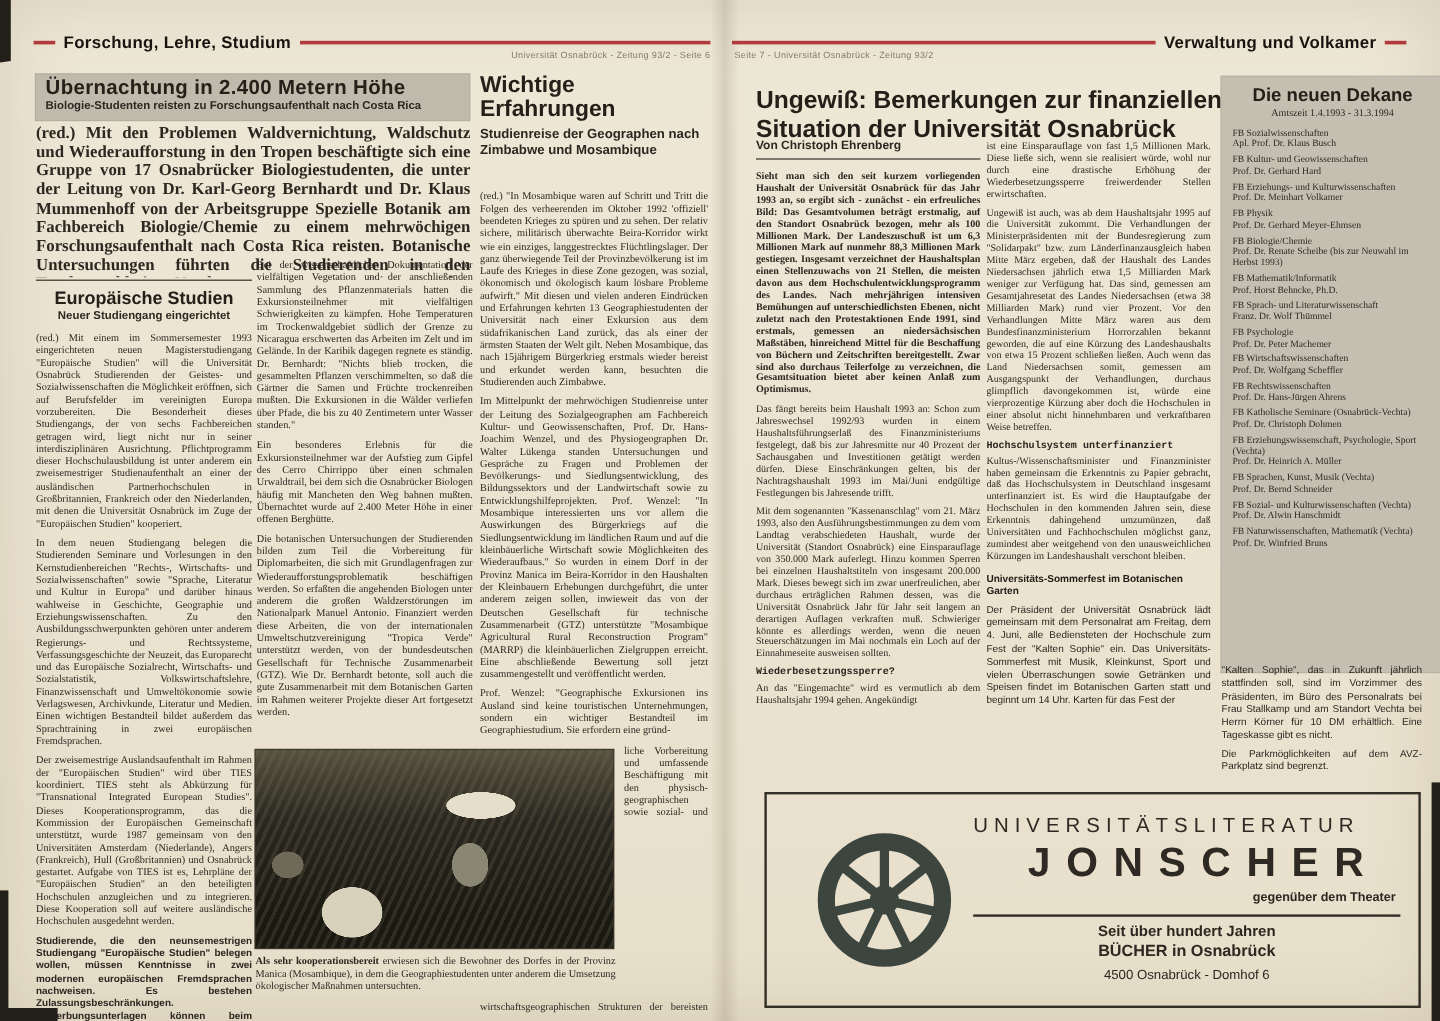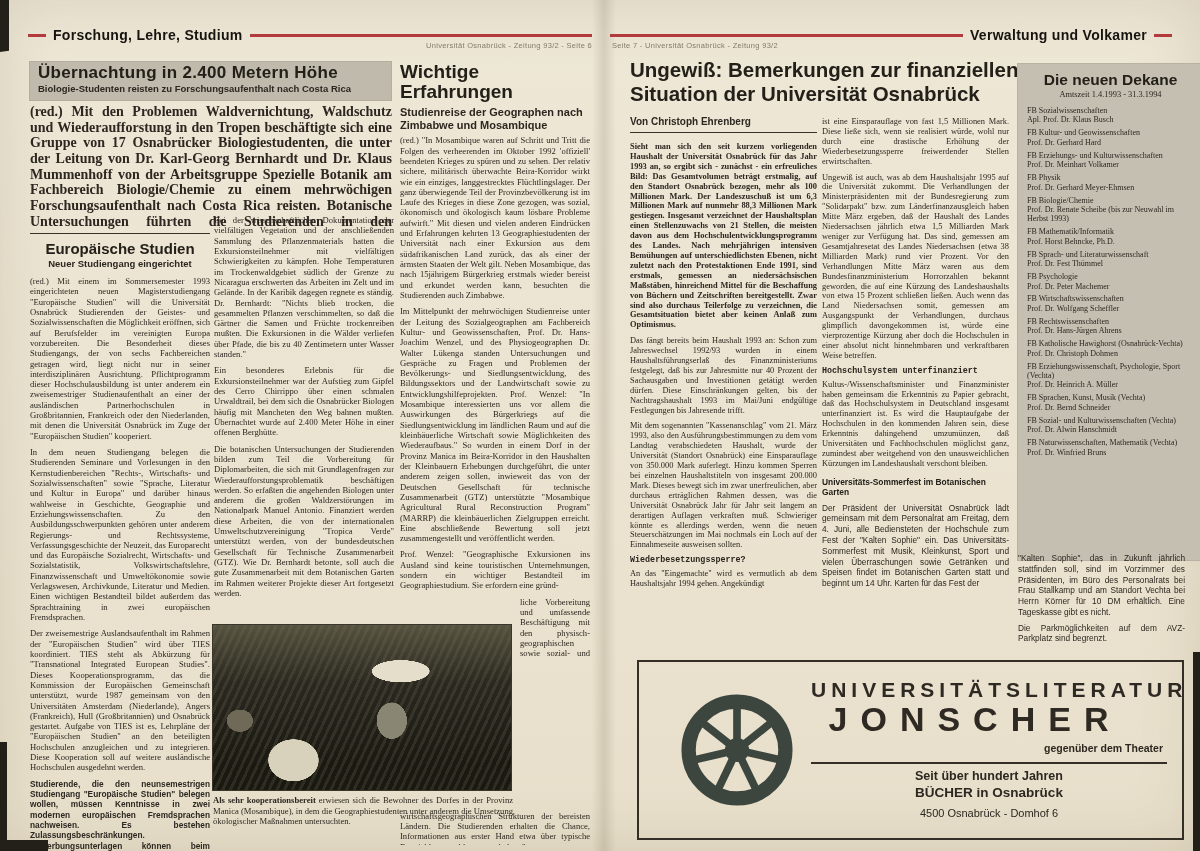--- a/index.html
+++ b/index.html
@@ -24,21 +24,21 @@
     letter-spacing:.3px;color:#23201a;line-height:1.1;}
   .cr-box h2{margin:0;font-family:"Liberation Sans",sans-serif;font-weight:bold;font-size:9.5px;color:#2b2721;}
   .cr-lead{font-size:14px;font-weight:bold;line-height:1.12;text-align:justify;}
   
   .eu-col{border-top:1.5px solid #36322a;padding-top:5px;}
   .eu-title{font-family:"Liberation Sans",sans-serif;font-weight:bold;font-size:15px;text-align:center;margin:1px 0 1px 0;color:#23201a;}
   .eu-sub{font-family:"Liberation Sans",sans-serif;font-weight:bold;font-size:9.5px;text-align:center;margin:0 0 7px 0;}
   .eu-notice{font-family:"Liberation Sans",sans-serif !important;font-weight:bold;font-size:8.3px !important;line-height:1.25 !important;}
   
   .we-title{font-family:"Liberation Sans",sans-serif;font-weight:bold;font-size:19px;margin:0 0 4px 0;color:#23201a;line-height:1.05;}
-  .we-sub{font-family:"Liberation Sans",sans-serif;font-weight:bold;font-size:11px;line-height:1.2;margin:0 0 3px 0;}
+  .we-sub{font-family:"Liberation Sans",sans-serif;font-weight:bold;font-size:11px;line-height:1.2;margin:0 0 26px 0;}
   .wrapspacer{float:left;width:114px;height:214px;margin:0 6px 0 0;}
   
   .photo{background:
     radial-gradient(ellipse 52px 20px at 63% 28%, #e5decb 0 55%, rgba(0,0,0,0) 56%),
     radial-gradient(ellipse 30px 36px at 60% 58%, #8a8674 0 50%, rgba(0,0,0,0) 51%),
     radial-gradient(ellipse 48px 40px at 27% 82%, #d8d1bb 0 52%, rgba(0,0,0,0) 53%),
     radial-gradient(ellipse 26px 22px at 9% 58%, #6f6a58 0 50%, rgba(0,0,0,0) 51%),
     repeating-linear-gradient(115deg, rgba(125,116,92,.22) 0 3px, rgba(0,0,0,0) 3px 7px),
     linear-gradient(180deg,#55523f 0%,#2a2820 35%,#191811 85%);
     box-shadow:0 0 0 1px #3a362c;}
@@ -53,21 +53,21 @@
   .sf-title{font-family:"Liberation Sans",sans-serif;font-weight:bold;font-size:15.5px;line-height:1.12;margin:9px 0 5px 0 !important;text-align:left !important;color:#23201a;}
   .sans-p{font-family:"Liberation Sans",sans-serif !important;font-size:8.3px !important;line-height:1.3 !important;}
   
   .dek-box{background:#c4bfb0;padding:7px 9px;box-shadow:0 0 0 1px #b7b2a3;}
   .dek-title{font-family:"Liberation Sans",sans-serif;font-weight:bold;font-size:15.5px;text-align:center;margin:0;color:#23201a;}
   .dek-term{font-size:8.4px;text-align:center;margin:1px 0 7px 0;}
   .dek-entry{margin-bottom:3.5px;font-size:8px;line-height:1.18;}
   .dek-note{font-size:8px;line-height:1.2;text-align:justify;margin-top:7px;}
   
   .ad-box{border:2px solid #332f27;}
-  .ad-top{font-family:"Liberation Sans",sans-serif;font-weight:bold;font-size:21px;letter-spacing:5px;text-align:right;color:#2e2a23;}
+  .ad-top{font-family:"Liberation Sans",sans-serif;font-weight:normal;font-size:17px;letter-spacing:5px;text-align:left;color:#2e2a23;}
   .ad-name{font-family:"Liberation Sans",sans-serif;font-weight:bold;font-size:34px;letter-spacing:13px;text-align:center;color:#2e2a23;line-height:1;}
   .ad-tag{font-family:"Liberation Sans",sans-serif;font-weight:bold;font-size:10.5px;text-align:right;}
   .ad-rule{height:2px;background:#332f27;}
   .ad-c{font-family:"Liberation Sans",sans-serif;text-align:center;}
   
   .fold{background:linear-gradient(90deg,rgba(0,0,0,0),rgba(95,82,58,.16) 50%,rgba(0,0,0,0));}
   .edge{background:#23201a;}
 </style>
 </head>
 <body>
@@ -118,21 +118,21 @@
     <p>(red.) "In Mosambique waren auf Schritt und Tritt die Folgen des verheerenden im Oktober 1992 'offiziell' beendeten Krieges zu spüren und zu sehen. Der relativ sichere, militärisch überwachte Beira-Korridor wirkt wie ein einziges, langgestrecktes Flüchtlingslager. Der ganz überwiegende Teil der Provinzbevölkerung ist im Laufe des Krieges in diese Zone gezogen, was sozial, ökonomisch und ökologisch kaum lösbare Probleme aufwirft." Mit diesen und vielen anderen Eindrücken und Erfahrungen kehrten 13 Geographiestudenten der Universität nach einer Exkursion aus dem südafrikanischen Land zurück, das als einer der ärmsten Staaten der Welt gilt. Neben Mosambique, das nach 15jährigem Bürgerkrieg erstmals wieder bereist und erkundet werden kann, besuchten die Studierenden auch Zimbabwe.</p>
     <p>Im Mittelpunkt der mehrwöchigen Studienreise unter der Leitung des Sozialgeographen am Fachbereich Kultur- und Geowissenschaften, Prof. Dr. Hans-Joachim Wenzel, und des Physiogeographen Dr. Walter Lükenga standen Untersuchungen und Gespräche zu Fragen und Problemen der Bevölkerungs- und Siedlungsentwicklung, des Bildungssektors und der Landwirtschaft sowie zu Entwicklungshilfeprojekten. Prof. Wenzel: "In Mosambique interessierten uns vor allem die Auswirkungen des Bürgerkriegs auf die Siedlungsentwicklung im ländlichen Raum und auf die kleinbäuerliche Wirtschaft sowie Möglichkeiten des Wiederaufbaus." So wurden in einem Dorf in der Provinz Manica im Beira-Korridor in den Haushalten der Kleinbauern Erhebungen durchgeführt, die unter anderem zeigen sollen, inwieweit das von der Deutschen Gesellschaft für technische Zusammenarbeit (GTZ) unterstützte "Mosambique Agricultural Rural Reconstruction Program" (MARRP) die kleinbäuerlichen Zielgruppen erreicht. Eine abschließende Bewertung soll jetzt zusammengestellt und veröffentlicht werden.</p>
     <p>Prof. Wenzel: "Geographische Exkursionen ins Ausland sind keine touristischen Unternehmungen, sondern ein wichtiger Bestandteil im Geographiestudium. Sie erfordern eine gründ-</p>
     <div>
       <div class="wrapspacer"></div>
       <p>liche Vorbereitung und umfassende Beschäftigung mit den physisch-geographischen sowie sozial- und wirtschaftsgeographischen Strukturen der bereisten Ländern. Die Studierenden erhalten die Chance, Informationen aus erster Hand etwa über typische Entwicklungsprobleme zu erhalten."</p>
 
     </div>
   </div>
 
-  <h1 class="abs fin-title" style="left:630px;top:58px;width:430px;">Ungewiß: Bemerkungen zur finanziellen Situation der Universität Osnabrück</h1>
+  <h1 class="abs fin-title" style="left:630px;top:72px;width:430px;">Ungewiß: Bemerkungen zur finanziellen Situation der Universität Osnabrück</h1>
   <div class="abs fin-byline" style="left:630px;top:116px;width:187px;">Von Christoph Ehrenberg</div>
 
   <div class="abs fin-col clip" style="left:630px;top:142px;width:187px;height:512px;">
     <p class="leadbold">Sieht man sich den seit kurzem vorliegenden Haushalt der Universität Osnabrück für das Jahr 1993 an, so ergibt sich - zunächst - ein erfreuliches Bild: Das Gesamtvolumen beträgt erstmalig, auf den Standort Osnabrück bezogen, mehr als 100 Millionen Mark. Der Landeszuschuß ist um 6,3 Millionen Mark auf nunmehr 88,3 Millionen Mark gestiegen. Insgesamt verzeichnet der Haushaltsplan einen Stellenzuwachs von 21 Stellen, die meisten davon aus dem Hochschulentwicklungsprogramm des Landes. Nach mehrjährigen intensiven Bemühungen auf unterschiedlichsten Ebenen, nicht zuletzt nach den Protestaktionen Ende 1991, sind erstmals, gemessen an niedersächsischen Maßstäben, hinreichend Mittel für die Beschaffung von Büchern und Zeitschriften bereitgestellt. Zwar sind also durchaus Teilerfolge zu verzeichnen, die Gesamtsituation bietet aber keinen Anlaß zum Optimismus.</p>
     <p>Das fängt bereits beim Haushalt 1993 an: Schon zum Jahreswechsel 1992/93 wurden in einem Haushaltsführungserlaß des Finanzministeriums festgelegt, daß bis zur Jahresmitte nur 40 Prozent der Sachausgaben und Investitionen getätigt werden dürfen. Diese Einschränkungen gelten, bis der Nachtragshaushalt 1993 im Mai/Juni endgültige Festlegungen bis Jahresende trifft.</p>
     <p>Mit dem sogenannten "Kassenanschlag" vom 21. März 1993, also den Ausführungsbestimmungen zu dem vom Landtag verabschiedeten Haushalt, wurde der Universität (Standort Osnabrück) eine Einsparauflage von 350.000 Mark auferlegt. Hinzu kommen Sperren bei einzelnen Haushaltstiteln von insgesamt 200.000 Mark. Dieses bewegt sich im zwar unerfreulichen, aber durchaus erträglichen Rahmen dessen, was die Universität Osnabrück Jahr für Jahr seit langem an derartigen Auflagen verkraften muß. Schwieriger könnte es allerdings werden, wenn die neuen Steuerschätzungen im Mai nochmals ein Loch auf der Einnahmeseite ausweisen sollten.</p>
     <p class="subhead">Wiederbesetzungssperre?</p>
     <p>An das "Eingemachte" wird es vermutlich ab dem Haushaltsjahr 1994 gehen. Angekündigt</p>
   </div>
 
@@ -167,36 +167,36 @@
     <div class="dek-entry">
         <div>FB Biologie/Chemie</div>
         <div>Prof. Dr. Renate Scheibe (bis zur Neuwahl im Herbst 1993)</div>
       </div>
     <div class="dek-entry">
         <div>FB Mathematik/Informatik</div>
         <div>Prof. Horst Behncke, Ph.D.</div>
       </div>
     <div class="dek-entry">
         <div>FB Sprach- und Literaturwissenschaft</div>
-        <div>Prof. Dr. Fest Thümmel</div>
+        <div>Franz. Dr. Wolf Thümmel</div>
       </div>
     <div class="dek-entry">
         <div>FB Psychologie</div>
         <div>Prof. Dr. Peter Machemer</div>
       </div>
     <div class="dek-entry">
         <div>FB Wirtschaftswissenschaften</div>
         <div>Prof. Dr. Wolfgang Scheffler</div>
       </div>
     <div class="dek-entry">
         <div>FB Rechtswissenschaften</div>
         <div>Prof. Dr. Hans-Jürgen Ahrens</div>
       </div>
     <div class="dek-entry">
-        <div>FB Katholische Hawighorst (Osnabrück-Vechta)</div>
+        <div>FB Katholische Seminare (Osnabrück-Vechta)</div>
         <div>Prof. Dr. Christoph Dohmen</div>
       </div>
     <div class="dek-entry">
         <div>FB Erziehungswissenschaft, Psychologie, Sport (Vechta)</div>
         <div>Prof. Dr. Heinrich A. Müller</div>
       </div>
     <div class="dek-entry">
         <div>FB Sprachen, Kunst, Musik (Vechta)</div>
         <div>Prof. Dr. Bernd Schneider</div>
       </div>
@@ -223,21 +223,21 @@
         <line x1="60" y1="16" x2="60" y2="60" stroke-width="7" transform="rotate(51.4,60,60)"></line>
         <line x1="60" y1="16" x2="60" y2="60" stroke-width="7" transform="rotate(102.8,60,60)"></line>
         <line x1="60" y1="16" x2="60" y2="60" stroke-width="7" transform="rotate(154.2,60,60)"></line>
         <line x1="60" y1="16" x2="60" y2="60" stroke-width="7" transform="rotate(205.6,60,60)"></line>
         <line x1="60" y1="16" x2="60" y2="60" stroke-width="7" transform="rotate(257,60,60)"></line>
         <line x1="60" y1="16" x2="60" y2="60" stroke-width="7" transform="rotate(308.4,60,60)"></line>
       </g>
       <circle cx="60" cy="60" r="11" fill="#3c453e"></circle>
     </svg>
     <div class="abs ad-top" style="left:172px;top:16px;width:360px;">UNIVERSITÄTSLITERATUR</div>
-    <div class="abs ad-name" style="left:156px;top:40px;width:360px;">JONSCHER</div>
+    <div class="abs ad-name" style="left:184px;top:40px;width:360px;">JONSCHER</div>
     <div class="abs ad-tag" style="left:172px;top:80px;width:352px;">gegenüber dem Theater</div>
     <div class="abs ad-rule" style="left:172px;top:100px;width:356px;"></div>
     <div class="abs ad-c" style="left:172px;top:107px;width:356px;font-weight:bold;font-size:12.5px;">Seit über hundert Jahren</div>
     <div class="abs ad-c" style="left:172px;top:123px;width:356px;font-weight:bold;font-size:13.5px;">BÜCHER in Osnabrück</div>
     <div class="abs ad-c" style="left:172px;top:145px;width:356px;font-size:11px;">4500 Osnabrück - Domhof 6</div>
   </div>
 
   <div class="abs fold" style="left:592px;top:0;width:24px;height:851px;"></div>
   <div class="abs edge" style="left:0;top:0;width:9px;height:52px;transform:skewY(-8deg);transform-origin:top left;"></div>
   <div class="abs edge" style="left:0;top:742px;width:7px;height:109px;"></div>

